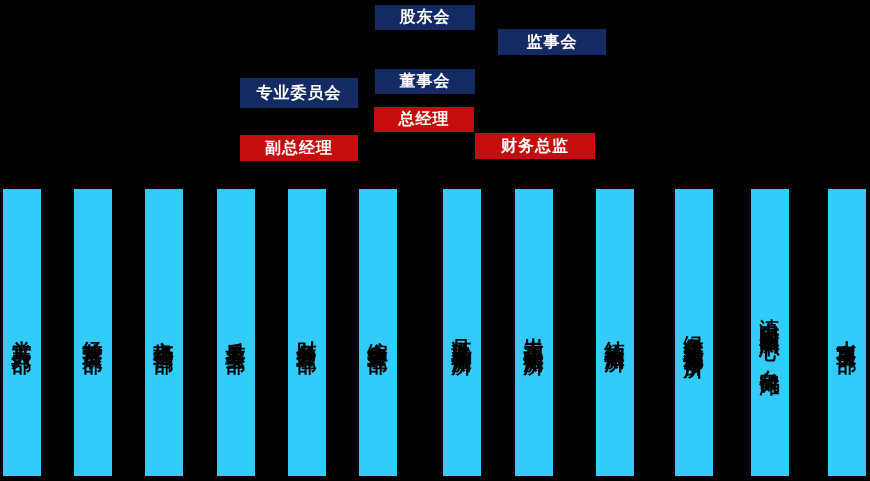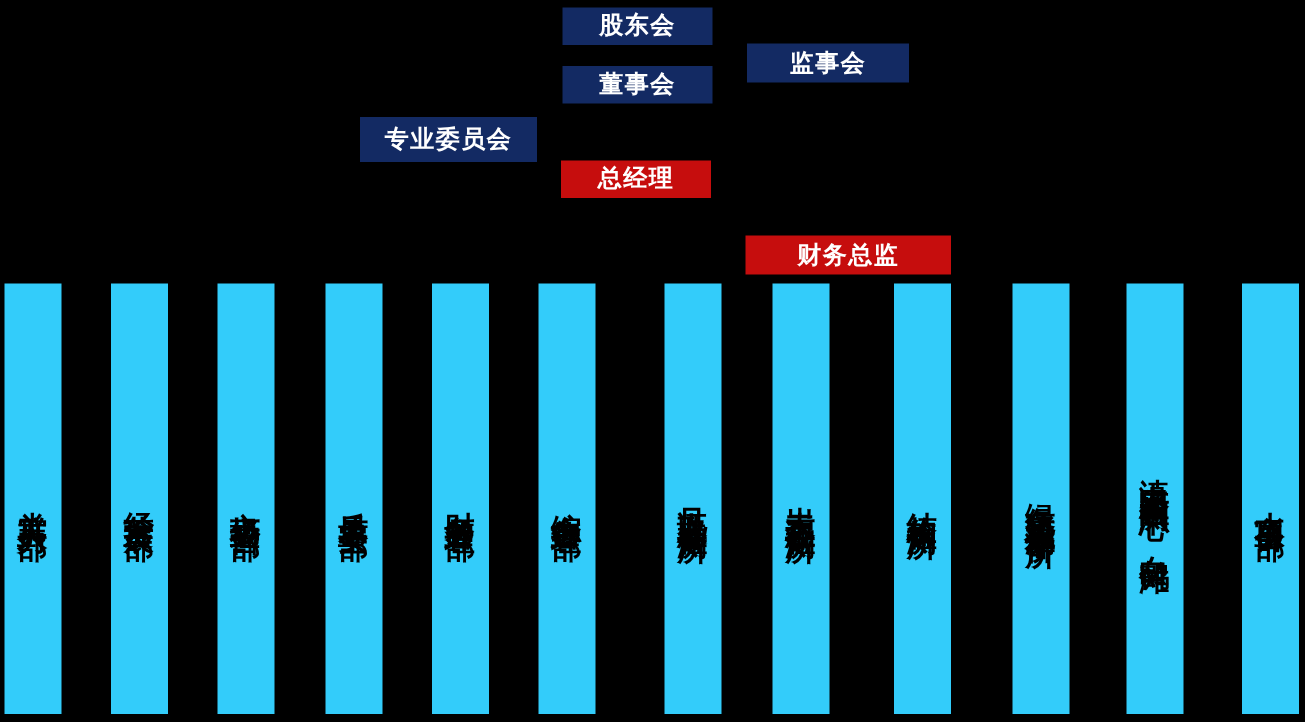--- a/index.html
+++ b/index.html
@@ -28,25 +28,25 @@
     font-weight: bold;
     font-size: 16px;
     letter-spacing: 1px;
     white-space: nowrap;
   }
   .navy { background: var(--navy, #132a63); }
   .red  { background: var(--red,  #c60d0d); }
 
   .n0 { left: 375px; top: 5px;   width: 100px; height: 25px; }
   .n1 { left: 498px; top: 29px;  width: 108px; height: 26px; align-items: center; }
-  .n2 { left: 375px; top: 44px;  width: 100px; height: 25px; }
+  .n2 { left: 375px; top: 69px;  width: 100px; height: 25px; }
   .n3 { left: 240px; top: 78px;  width: 118px; height: 30px; }
   .n4 { left: 374px; top: 107px; width: 100px; height: 25px; text-align: center; }
   .n5 { left: 240px; top: 135px; width: 118px; height: 26px; }
-  .n6 { left: 497px; top: 133px; width: 137px; height: 26px; margin-top: 24px; }
+  .n6 { left: 475px; top: 133px; width: 120px; height: 26px; }
 
   
   .dept {
     position: absolute;
     top: 189px;
     width: 38px;
     height: 287px;
     background: var(--cyan, #33ccfa);
     display: flex;
     align-items: center;
@@ -88,20 +88,23 @@
   <div class="node navy n2">
     <span>董事会</span>
   </div>
   <div class="node navy n3">
     <span>专业委员会</span>
   </div>
 
   <div class="node red n4">
     <span>总经理</span>
   </div>
+  <div class="node red n5">
+    <span>副总经理</span>
+  </div>
   <div class="node red n6">
     <span>财务总监</span>
   </div>
 
   <div class="dept d0">
     <span>党群人力部</span>
   </div>
   <div class="dept d1">
     <span>经营发展部</span>
   </div>

